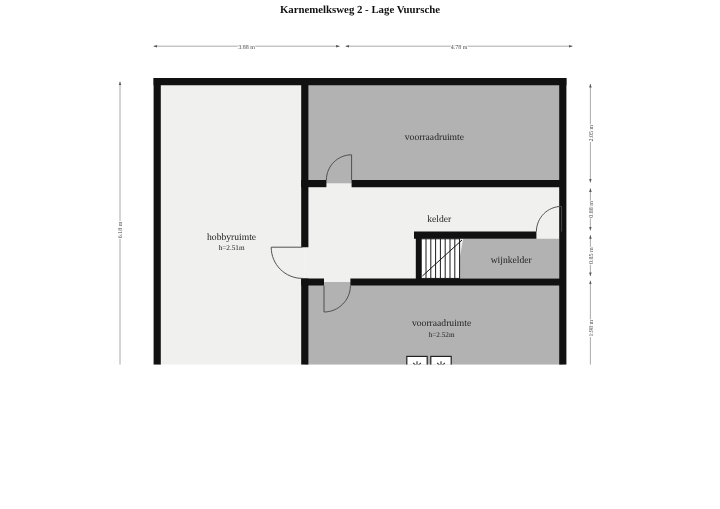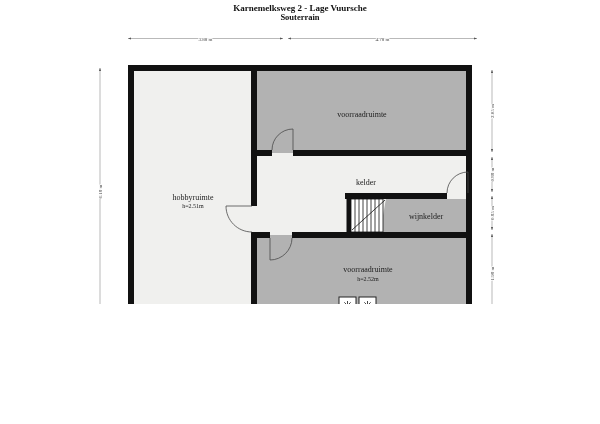--- a/index.html
+++ b/index.html
@@ -25,21 +25,20 @@
   .door{stroke:#4a4a4a;stroke-width:0.8;fill:none;}
   .tread{stroke:#111;stroke-width:0.8;}
 </style>
 </head>
 <body>
 
 <div id="stage">
 
   <div id="titleblock">
     <div class="t1">Karnemelksweg 2 - Lage Vuursche</div>
-    <div class="t2">Souterrain</div>
   </div>
 
   <svg width="600" height="424" viewBox="0 0 600 424" style="position:absolute;left:0;top:0;">
     <defs>
       <marker id="ah" viewBox="0 0 10 10" refX="9" refY="5" markerWidth="5.5" markerHeight="5.5" orient="auto-start-reverse">
         <path d="M0,1.8 L9.5,5 L0,8.2 z" fill="#555"></path>
       </marker>
     </defs>
 
     <g>

